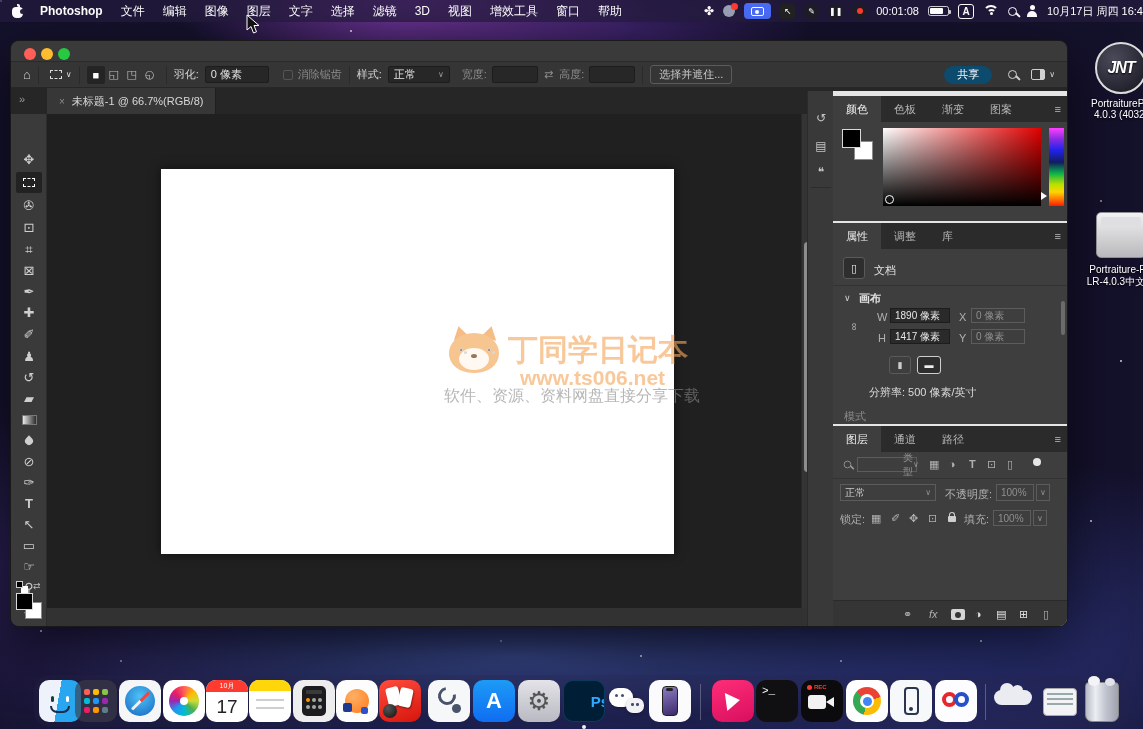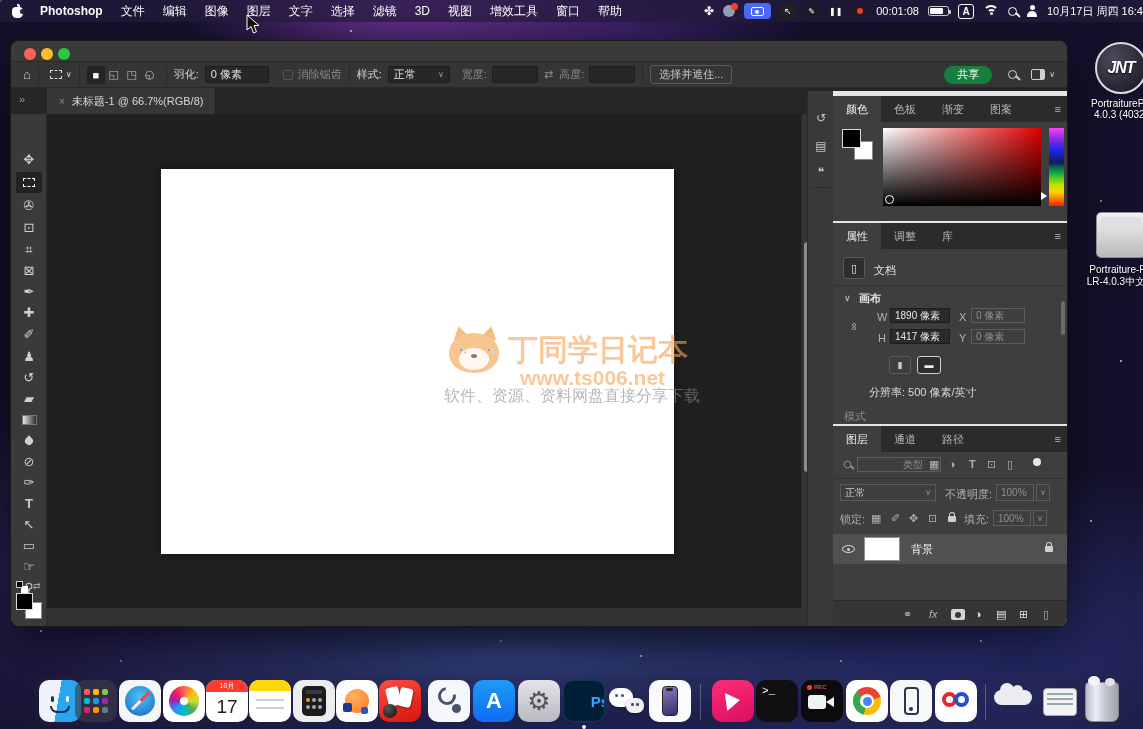--- a/index.html
+++ b/index.html
@@ -55,21 +55,21 @@
   .titlebar{position:absolute;left:0;top:0;width:100%;height:21px;background:#3a3a3a;border-bottom:1px solid #2a2a2a;}
   .tl{position:absolute;top:7px;width:12px;height:12px;border-radius:50%;}
   .wtitle{position:absolute;left:0;right:0;top:3px;text-align:center;color:#cfcfcf;font-size:12px;}
   .optbar{position:absolute;left:0;top:21px;width:100%;height:26px;background:#353535;border-bottom:1px solid #272727;display:flex;align-items:center;}
   .vsep{width:1px;height:18px;background:#2a2a2a;margin:0 7px;}
   .opticon{color:#cfcfcf;font-size:13px;}
   .modebtn{width:18px;height:18px;display:flex;align-items:center;justify-content:center;border-radius:2px;color:#bdbdbd;font-size:11px;}
   .modebtn.on{background:#242424;color:#fff;}
   .inbox{background:#272727;border:1px solid #1d1d1d;border-radius:2px;height:17px;display:flex;align-items:center;padding:0 5px;color:#e2e2e2;}
   .dim{color:#8b8b8b;}
-  .pillbtn{background:#15803d;color:#fff;border-radius:9px;height:18px;display:flex;align-items:center;padding:0 13px;font-size:11px;}
+  .pillbtn{background:#0c4a6e;color:#fff;border-radius:9px;height:18px;display:flex;align-items:center;padding:0 13px;font-size:11px;}
   .brdbtn{border:1px solid #5b5b5b;border-radius:3px;height:19px;display:flex;align-items:center;padding:0 8px;color:#c9c9c9;}
   .dashbox{width:12px;height:9px;border:1px dashed currentColor;display:inline-block;}
   .tabbar{position:absolute;left:0;top:47px;width:100%;height:26px;background:#262626;}
   .doctab{position:absolute;left:36px;top:0;height:26px;background:#373737;display:flex;align-items:center;padding:0 12px;gap:7px;color:#d8d8d8;border-right:1px solid #1f1f1f;}
   
   .toolcol{position:absolute;left:0;top:73px;width:36px;height:514px;background:#3a3a3a;border-right:1px solid #2c2c2c;}
   .tool{position:absolute;left:5px;width:26px;height:21px;display:flex;align-items:center;justify-content:center;color:#cfcfcf;font-size:13px;border-radius:2px;}
   .tool.sel{background:#222;color:#fff;}
   .gradglyph{width:15px;height:10px;background:linear-gradient(90deg,#e8e8e8,#2c2c2c);display:inline-block;border:1px solid #777;}
   .dropglyph{width:8px;height:8px;background:#cfcfcf;border-radius:0 50% 50% 50%;transform:rotate(45deg);display:inline-block;}
@@ -399,21 +399,21 @@
 
       <div class="ptabs" style="top:335px;">
         <span class="ptab on">图层</span>
         <span class="ptab">通道</span>
         <span class="ptab">路径</span>
         <span class="pmenu">≡</span>
       </div>
       <div class="pbody" style="top:361px;height:176px;">
 
         <span class="mag" style="color:#9a9a9a;position:absolute;left:10px;top:8px;transform:scale(.85);"></span>
-        <span class="chip ochip" style="position:absolute;left:24px;top:5px;width:84px;justify-content:space-between;padding-left:45px;">
+        <span class="chip ochip" style="position:absolute;left:24px;top:5px;width:60px;justify-content:space-between;padding-left:45px;">
             <span>类型</span>
             <span style="font-size:8px;">∨</span>
           </span>
         <span class="litm" style="position:absolute;left:96px;top:6px;">▦</span>
         <span class="litm" style="position:absolute;left:116px;top:6px;">◑</span>
         <span class="litm" style="position:absolute;left:136px;top:6px;font-weight:bold;">T</span>
         <span class="litm" style="position:absolute;left:154px;top:6px;">⊡</span>
         <span class="litm" style="position:absolute;left:174px;top:6px;">▯</span>
         <span style="position:absolute;left:200px;top:6px;width:8px;height:8px;border-radius:50%;background:#e6e6e6;"></span>
         <span style="position:absolute;left:0;top:26px;width:236px;height:1px;background:#333;"></span>
@@ -429,26 +429,20 @@
         <span class="litm" style="position:absolute;left:7px;top:60px;">锁定:</span>
         <span class="litm" style="position:absolute;left:38px;top:60px;">▦</span>
         <span class="litm" style="position:absolute;left:58px;top:60px;">✐</span>
         <span class="litm" style="position:absolute;left:76px;top:60px;">✥</span>
         <span class="litm" style="position:absolute;left:95px;top:60px;">⊡</span>
         <span class="lockicon" style="position:absolute;left:115px;top:64px;"></span>
         <span class="litm" style="position:absolute;left:131px;top:60px;">填充:</span>
         <span class="chip ochip" style="position:absolute;left:160px;top:58px;width:38px;height:16px;">100%</span>
         <span class="chip ochip" style="position:absolute;left:200px;top:58px;width:14px;height:16px;font-size:8px;justify-content:center;">∨</span>
 
-        <div style="position:absolute;left:0;top:82px;width:236px;height:30px;background:#505050;">
-          <span class="eye" style="position:absolute;left:9px;top:11px;"></span>
-          <span style="position:absolute;left:31px;top:3px;width:36px;height:24px;background:#fff;border:1px solid #8f8f8f;"></span>
-          <span style="position:absolute;left:78px;top:8px;color:#efefef;">背景</span>
-          <span class="lockicon" style="position:absolute;left:212px;top:12px;"></span>
-        </div>
 
         <div style="position:absolute;left:0;top:148px;width:236px;height:28px;background:#353535;border-top:1px solid #2a2a2a;">
           <span class="litm" style="position:absolute;left:70px;top:7px;">⚭</span>
           <span class="litm" style="position:absolute;left:96px;top:7px;font-style:italic;">fx</span>
           <span style="position:absolute;left:118px;top:8px;width:14px;height:11px;background:#d5d5d5;border-radius:2px;display:flex;align-items:center;justify-content:center;">
               <span style="width:6px;height:6px;border-radius:50%;background:#353535;"></span>
             </span>
           <span class="litm" style="position:absolute;left:142px;top:7px;color:#e0e0e0;">◑</span>
           <span class="litm" style="position:absolute;left:163px;top:7px;color:#e0e0e0;">▤</span>
           <span class="litm" style="position:absolute;left:186px;top:7px;color:#e0e0e0;">⊞</span>

